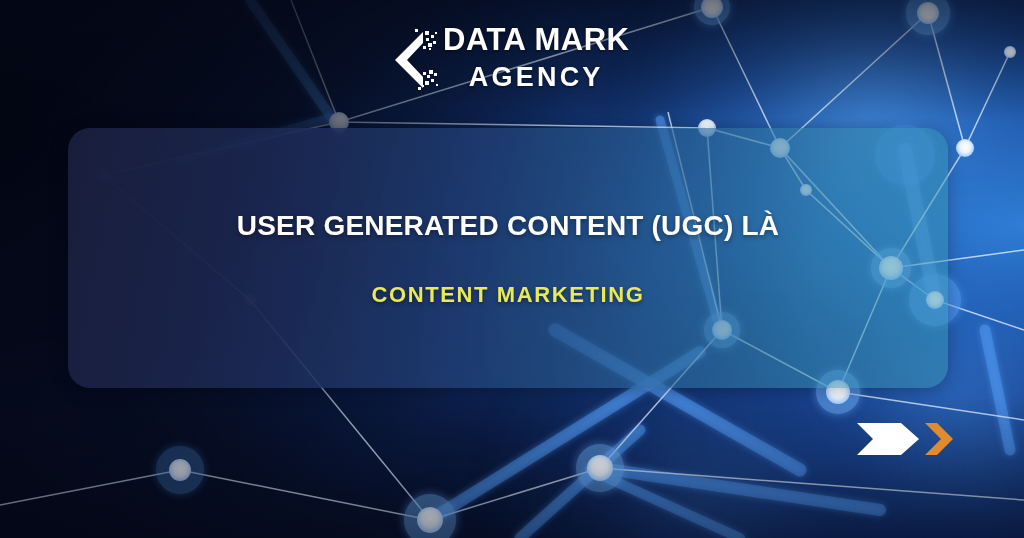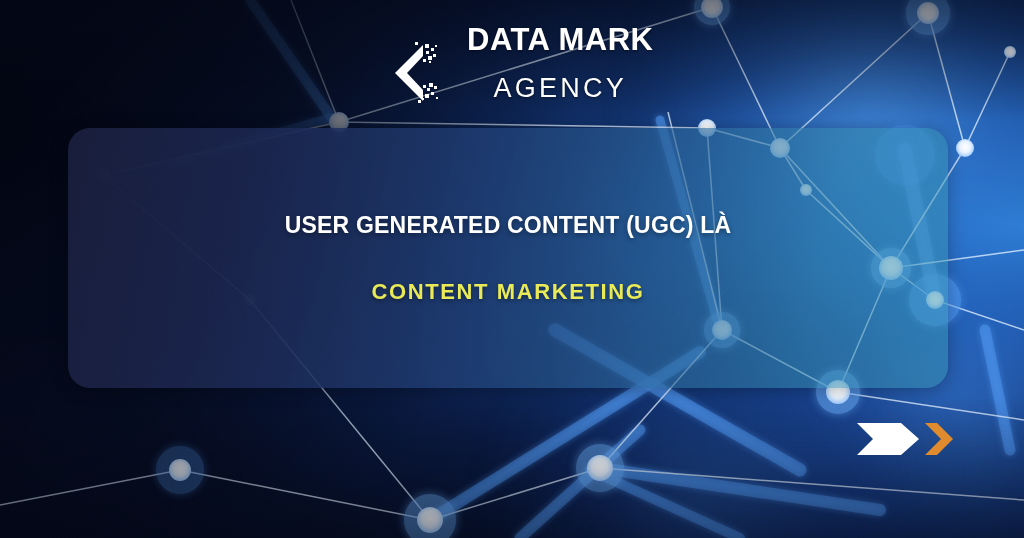--- a/index.html
+++ b/index.html
@@ -58,42 +58,42 @@
     width: 1024px;
     height: 538px;
   }
 
   
   .logo-wrap {
     position: absolute;
     left: 393px;
     top: 24px;
     display: flex;
-    align-items: flex-end;
-    gap: 28px;
+    align-items: center;
+    gap: 4px;
     z-index: 6;
   }
   .logo-mark { width: 46px; height: 62px; display:block; margin-top: 4px; }
   .logo-text { display: flex; flex-direction: column; align-items: center; }
   .logo-title {
     color: #ffffff;
     font-size: 31px;
     font-weight: 800;
     letter-spacing: 0.5px;
     line-height: 1.05;
     white-space: nowrap;
     text-shadow: 0 1px 3px rgba(0,0,0,0.45);
   }
   .logo-sub {
     color: #ffffff;
     font-size: 27px;
-    font-weight: 400;
+    font-weight: 700;
     letter-spacing: 3.2px;
     line-height: 1.15;
-    margin-top: 16px;
+    margin-top: 5px;
     white-space: nowrap;
     text-shadow: 0 1px 3px rgba(0,0,0,0.45);
   }
 
   
   .card {
     position: absolute;
     left: 68px;
     top: 128px;
     width: 880px;
@@ -115,21 +115,21 @@
     inset: 0;
     display: flex;
     flex-direction: column;
     align-items: center;
     justify-content: center;
     padding: 0 46px;
     box-sizing: border-box;
   }
   .headline {
     color: #ffffff;
-    font-size: 23px;
+    font-size: 28px;
     font-weight: 800;
     letter-spacing: 0.2px;
     line-height: 1.28;
     text-align: center;
     margin: 0;
     text-shadow: 0 2px 5px rgba(0,0,0,0.38);
   }
   .headline-line { display: block; }
   .subhead {
     margin-top: 38px;

